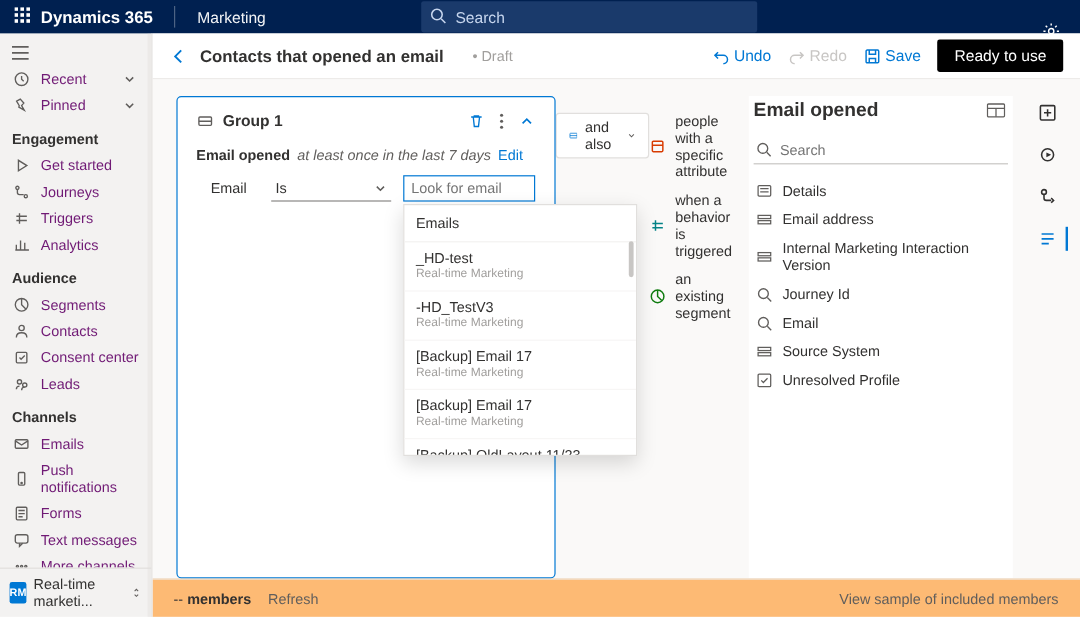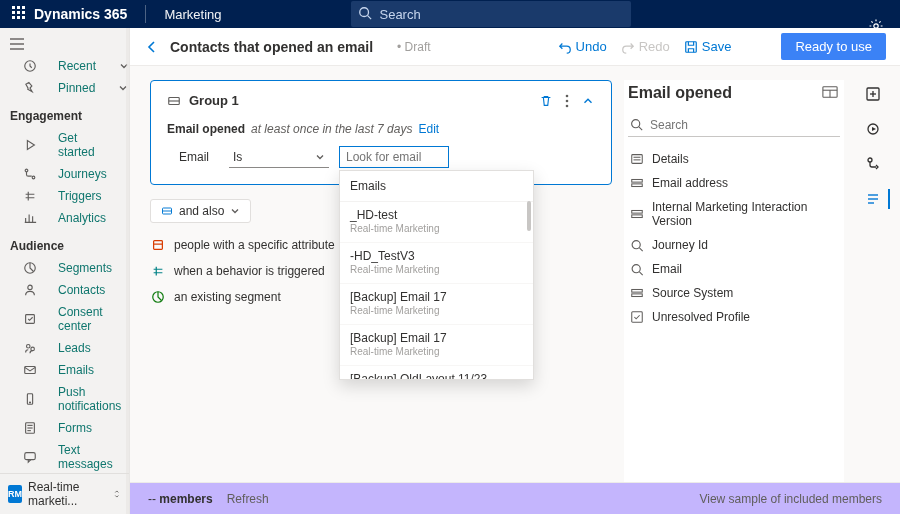--- a/index.html
+++ b/index.html
@@ -18,44 +18,44 @@
   .topbar .search-box svg { position: absolute; left: 7px; top: 5px; }
   .topbar .right { margin-left: auto; display: flex; align-items: center; gap: 16px; flex-direction: column; }
   .topbar .right .ticon { display:flex; cursor: pointer; }
   .topbar .avatar { width: 24px; height: 24px; border-radius: 50%; background: #e1dfdd; color: #323130; font-size: 10px; font-weight:600; display:flex; align-items:center; justify-content:center; }
 
   
   .shell { display: flex; height: calc(526px - 40px); }
   .leftnav { width: 130px; background: #f3f2f1; border-right: 1px solid #edebe9; display:flex; flex-direction:column; position:relative; }
   .leftnav .scroll { overflow-y: hidden; flex:1; padding-top: 6px; }
   .nav-hamburger { padding: 4px 10px 2px; color:#605e5c; }
-  .nav-item { display:flex; align-items:center; gap:20px; padding: 4px 22px; font-size: 12px; color:#0f766e; cursor:pointer; }
+  .nav-item { display:flex; align-items:center; gap:8px; padding: 4px 10px; font-size: 12px; color:#701a75; cursor:pointer; }
   .nav-item svg { flex:0 0 16px; }
   .nav-item .chev { margin-left:auto; }
   .nav-section { padding: 10px 10px 4px; font-size: 12px; font-weight:600; color:#323130; }
   .leftnav .bottom { border-top:1px solid #e1dfdd; padding:6px 8px; display:flex; align-items:center; gap:6px; font-size:12px; }
   .leftnav .bottom .badge { width:18px; height:18px; background:#0078d4; color:#fff; font-size:9px; font-weight:600; display:flex; align-items:center; justify-content:center; border-radius:2px;}
   .leftnav-divider { position:absolute; right:-1px; top:0; bottom:0; width:4px; background: #e1dfdd; opacity:.4; }
 
   
   .main { flex:1; display:flex; flex-direction:column; background:#faf9f8; }
   .cmdbar { height: 38px; background:#fff; display:flex; align-items:center; padding:0 14px; border-bottom:1px solid #edebe9; }
   .cmdbar .back { margin-right:10px; color:#0078d4; cursor:pointer; display:flex;}
   .cmdbar .title { font-weight:600; font-size:14px; }
   .cmdbar .status { margin-left:24px; color:#a19f9d; font-size:12px; }
   .cmdbar .right { margin-left:auto; display:flex; align-items:center; gap:14px; font-size:13px; }
   .cmdbar .cmd { display:flex; align-items:center; gap:4px; cursor:pointer; }
   .cmdbar .cmd.undo { color:#0078d4; }
   .cmdbar .cmd.redo { color:#c8c6c4; }
   .cmdbar .cmd.save { color:#0078d4; }
-  .cmdbar .primary-btn { background:#3b82f6; color:#fff; padding:6px 14px; border-radius:2px; font-size:13px;margin-left:36px; }
+  .cmdbar .primary-btn { background:#000000; color:#fff; padding:6px 14px; border-radius:2px; font-size:13px; }
 
   
   .content { flex:1; display:flex; gap:12px; padding:14px 10px 0 20px; overflow:hidden; }
-  .builder { flex:1; min-width:0; display:flex; flex-direction:column; }
+  .builder { flex:1; min-width:0; display:flex; flex-direction:row; }
 
   .group-card { border:1px solid #0078d4; border-radius:4px; background:#fff; padding:12px 16px 16px; position:relative; }
   .group-head { display:flex; align-items:center; gap:8px; }
   .group-head .glabel { font-weight:600; font-size:13px; }
   .group-head .gicons { margin-left:auto; display:flex; gap:12px; color:#0078d4; }
   .group-head .gicons span { cursor:pointer; display:flex; }
   .group-head .gicons .more { color:#605e5c; }
 
   .cond-text { margin-top:14px; font-size:12px; display:flex; gap:6px; align-items:baseline; flex-wrap:wrap; }
   .cond-text strong { font-weight:600; }
@@ -96,21 +96,21 @@
   .props .p-list { display:flex; flex-direction:column; }
   .props .p-item { display:flex; align-items:center; gap:8px; padding:5px 6px; font-size:12px; cursor:pointer; }
   .props .p-item svg { color:#605e5c; flex:0 0 14px; }
 
   
   .rail { width:34px; display:flex; flex-direction:column; align-items:center; gap:16px; padding-top:6px; }
   .rail .r-item { cursor:pointer; color:#323130; position:relative; }
   .rail .r-item.active::after { content:""; position:absolute; right:-9px; top:-2px; width:2px; height:20px; background:#0078d4; }
 
   
-  .footer { height:32px; border-top:1px solid #edebe9; background:#c4b5fd; display:flex; align-items:center; padding:0 18px; font-size:12px;text-align:right; }
+  .footer { height:32px; border-top:1px solid #edebe9; background:#fdba74; display:flex; align-items:center; padding:0 18px; font-size:12px;text-align:right; }
   .footer .members strong { font-weight:600; }
   .footer .refresh { margin-left:14px; color:#605e5c; cursor:pointer; }
   .footer .viewsample { margin-left:auto; color:#605e5c; }
 </style>
 </head>
 <body>
 
 <div class="topbar">
   <div class="brand">
     <span>
@@ -258,20 +258,21 @@
         </div>
       <div class="nav-item">
           <svg width="14" height="14" viewBox="0 0 16 16" fill="none" stroke="#605e5c" stroke-width="1.3">
             <circle cx="6" cy="6" r="2"></circle>
             <circle cx="11" cy="9" r="2"></circle>
             <path d="M3 13c0-2 1.5-3 3-3M8 14c0-2 1.5-3 3-3"></path>
           </svg>
           <span>Leads</span>
         </div>
 
+      <div class="nav-section">Channels</div>
       <div class="nav-item">
           <svg width="14" height="14" viewBox="0 0 16 16" fill="none" stroke="#605e5c" stroke-width="1.3">
             <rect x="2" y="4" width="12" height="8" rx="1"></rect>
             <path d="M2 5l6 4 6-4"></path>
           </svg>
           <span>Emails</span>
         </div>
       <div class="nav-item">
           <svg width="14" height="14" viewBox="0 0 16 16" fill="none" stroke="#605e5c" stroke-width="1.3">
             <rect x="5" y="2" width="6" height="12" rx="1"></rect>

